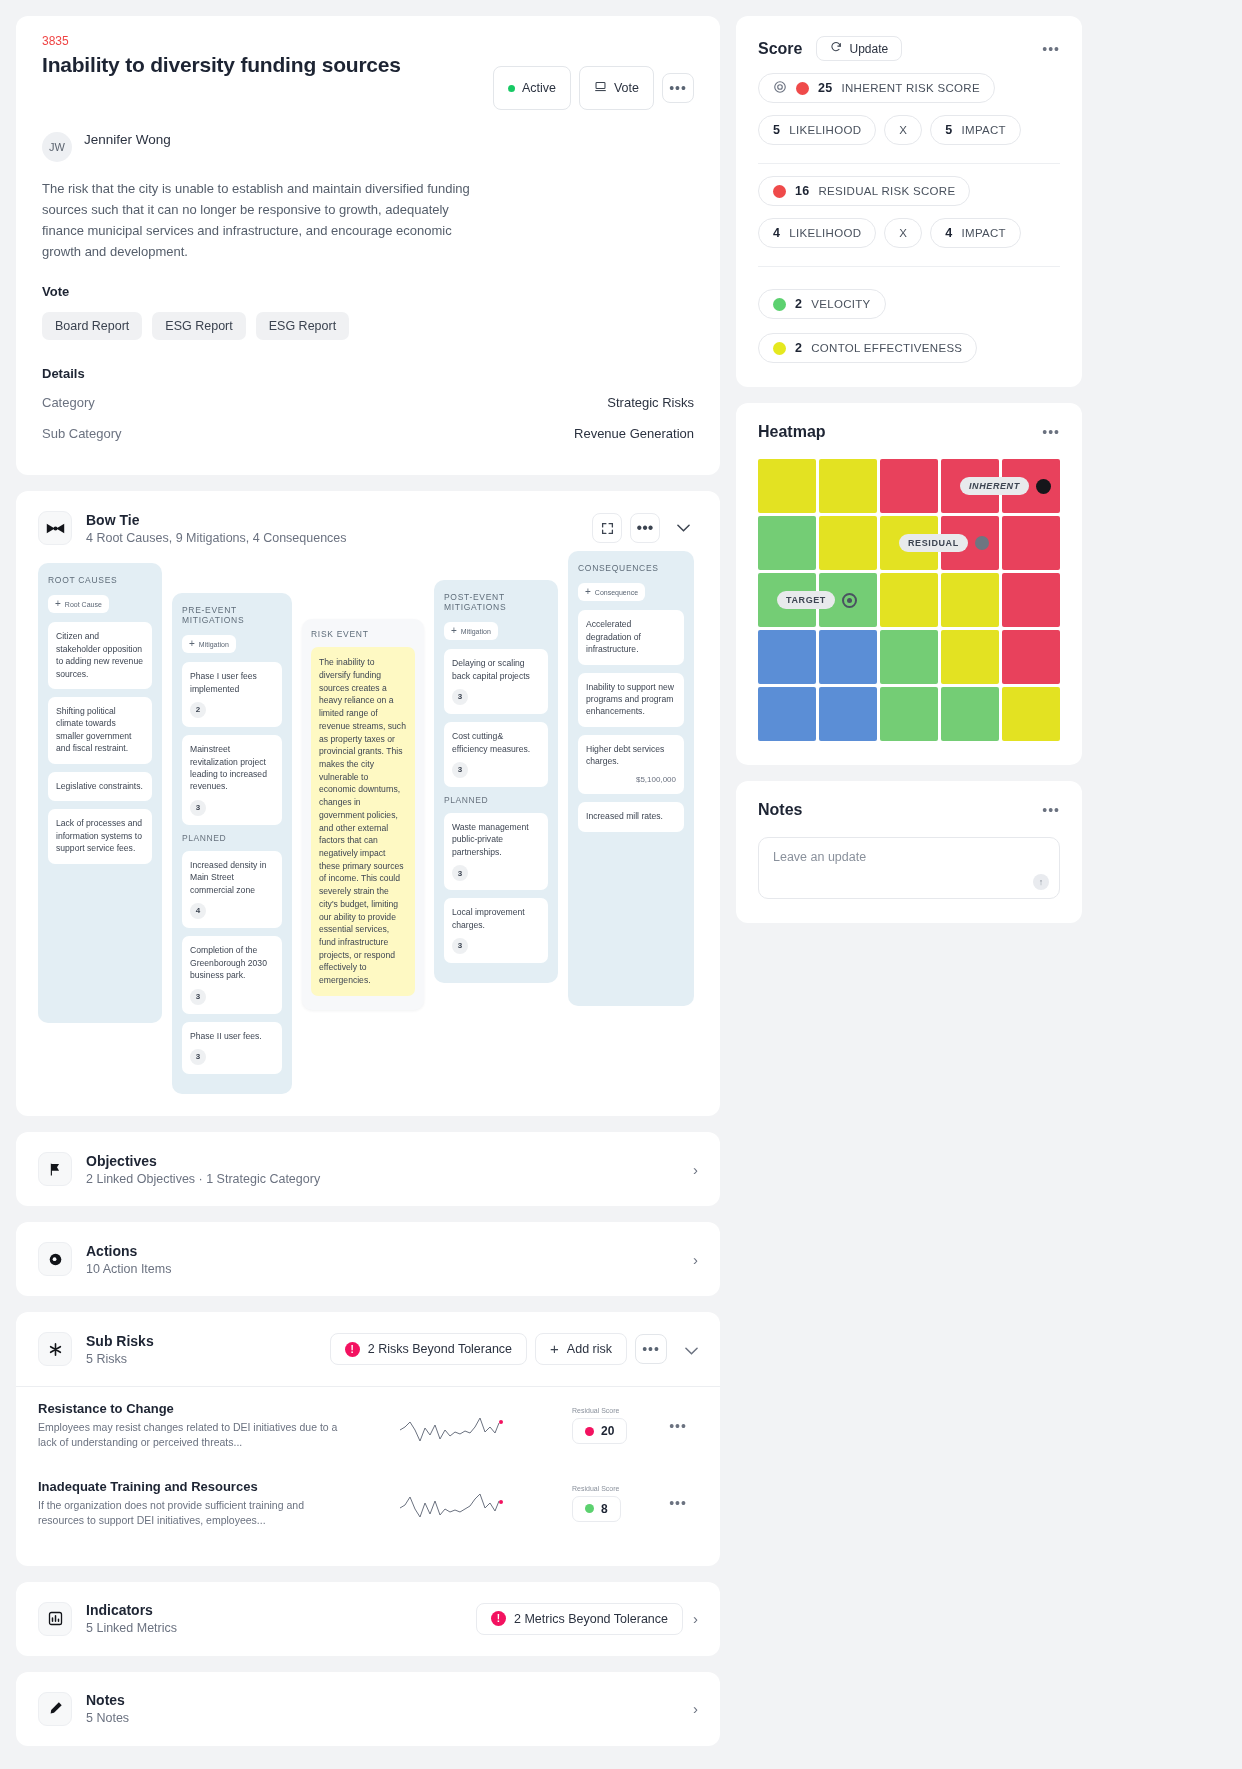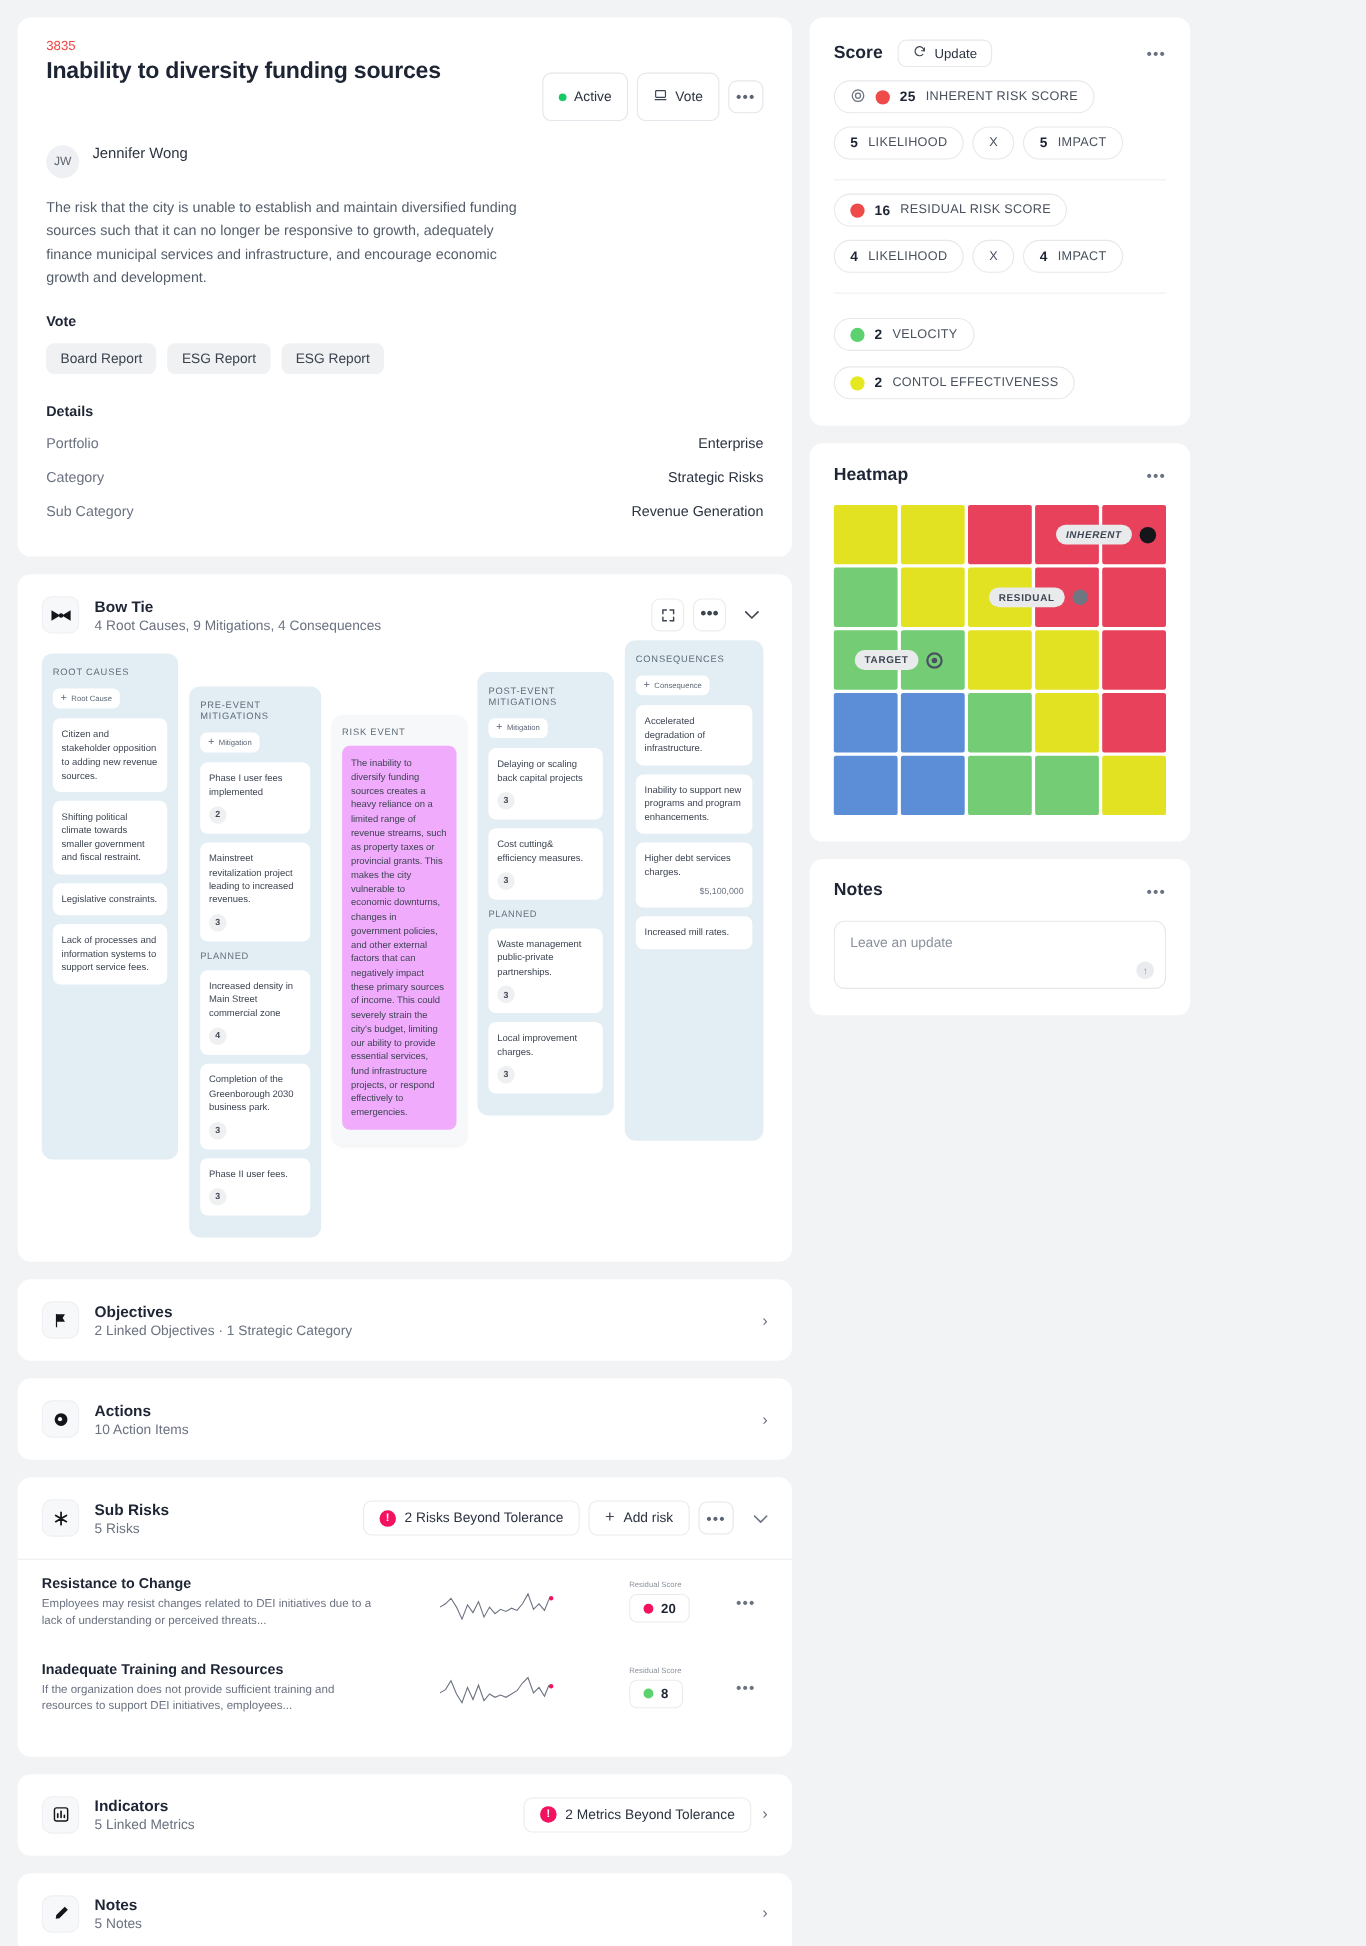--- a/index.html
+++ b/index.html
@@ -106,21 +106,21 @@
   .bt-planned { font-size: 8.5px; letter-spacing: .6px; color: #6a7holy; color: #68737f; margin: 2px 0 8px 0; font-weight: 500; }
   .money { display: block; text-align: right; font-size: 8px; color: #6b7280; margin-top: 6px; }
 
   .risk-event-wrap {
     width: 122px; margin-top: 56px;
     background: #f7f8fa; border-radius: 10px; padding: 10px 9px 14px 9px;
     box-shadow: 0 1px 3px rgba(20,28,45,.06);
   }
   .risk-event-title { font-size: 8.5px; letter-spacing: .7px; color: #5f6d7a; margin-bottom: 8px; }
   .risk-event-card {
-    background: #f0abfc; border-radius: 7px; padding: 9px 8px; font-size: 8.6px;
+    background: #fef9c3; border-radius: 7px; padding: 9px 8px; font-size: 8.6px;
     line-height: 1.48; color: #3d4552;
   }
 
   
   .row-sec { display: flex; align-items: center; padding: 20px 22px; }
   .row-sec .texts { margin-left: 14px; flex: 1; }
   .row-sec .t1 { font-size: 14px; font-weight: 700; }
   .row-sec .t2 { font-size: 12.5px; color: #6b7280; margin-top: 3px; }
   .chev { color: #6b7280; font-size: 15px; padding-left: 10px; cursor: pointer; }
   .warn-chip {
@@ -240,24 +240,20 @@
       <div class="sec-label">Vote</div>
       <div class="tags">
         <div class="tag">Board Report</div>
         <div class="tag">ESG Report</div>
         <div class="tag">ESG Report</div>
       </div>
 
       <div class="sec-label" style="margin-top:26px">Details</div>
       <div style="margin-top:6px">
         <div class="detail-row">
-          <span class="detail-k">Portfolio</span>
-          <span class="detail-v">Enterprise</span>
-        </div>
-        <div class="detail-row">
           <span class="detail-k">Category</span>
           <span class="detail-v">Strategic Risks</span>
         </div>
         <div class="detail-row">
           <span class="detail-k">Sub Category</span>
           <span class="detail-v">Revenue Generation</span>
         </div>
       </div>
     </div>
 

